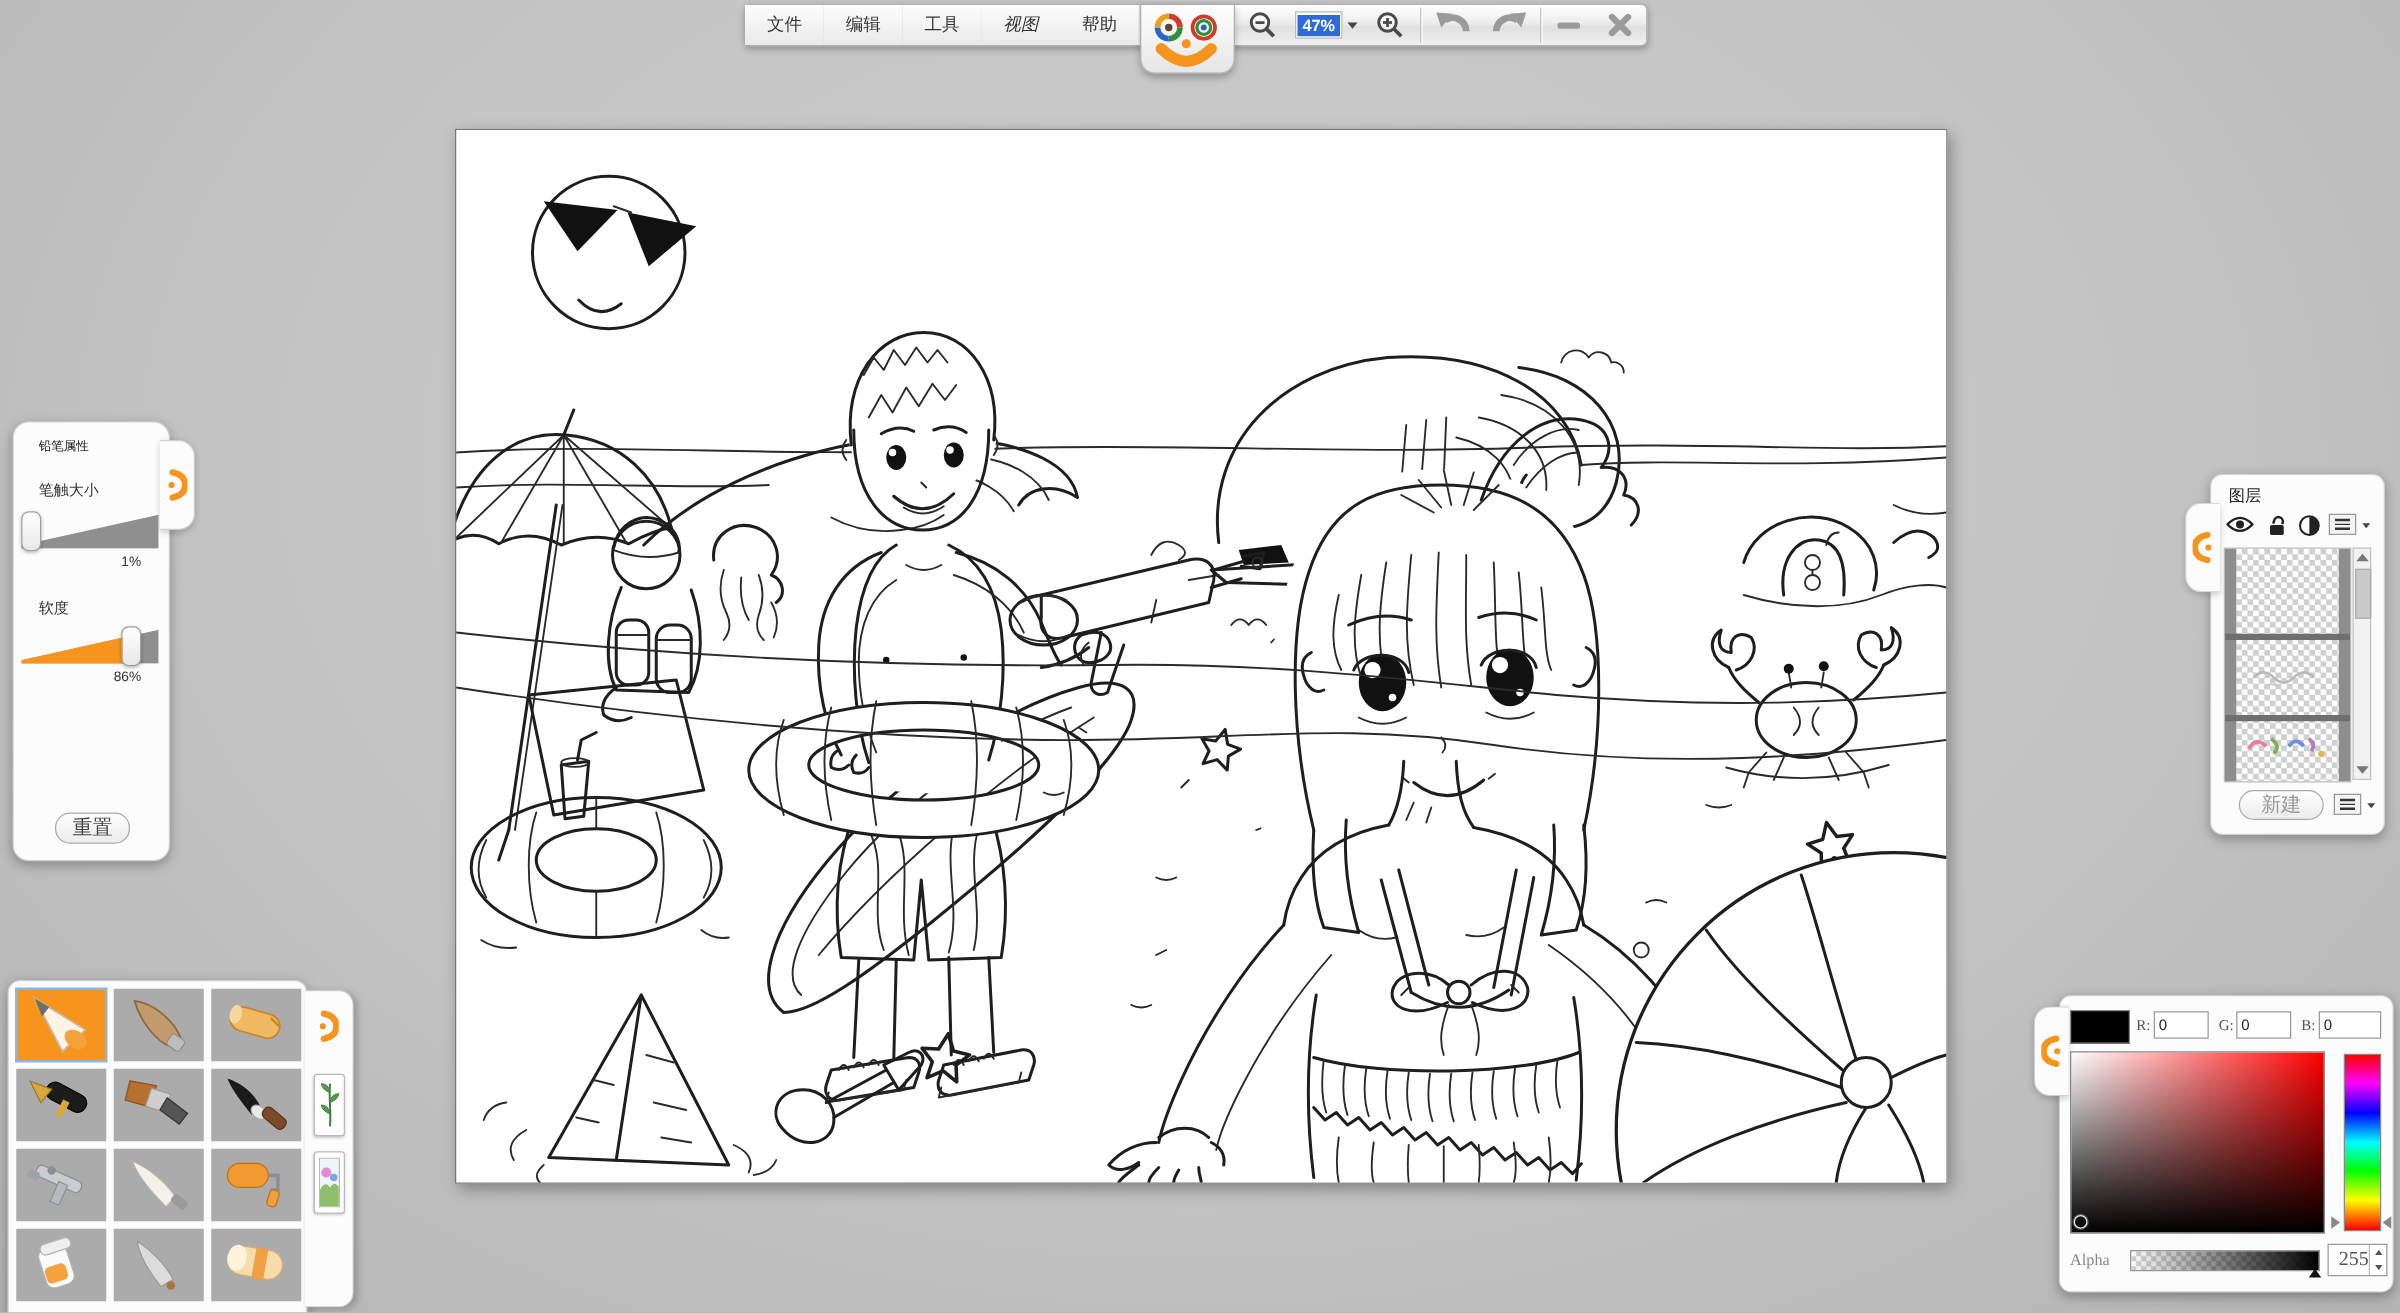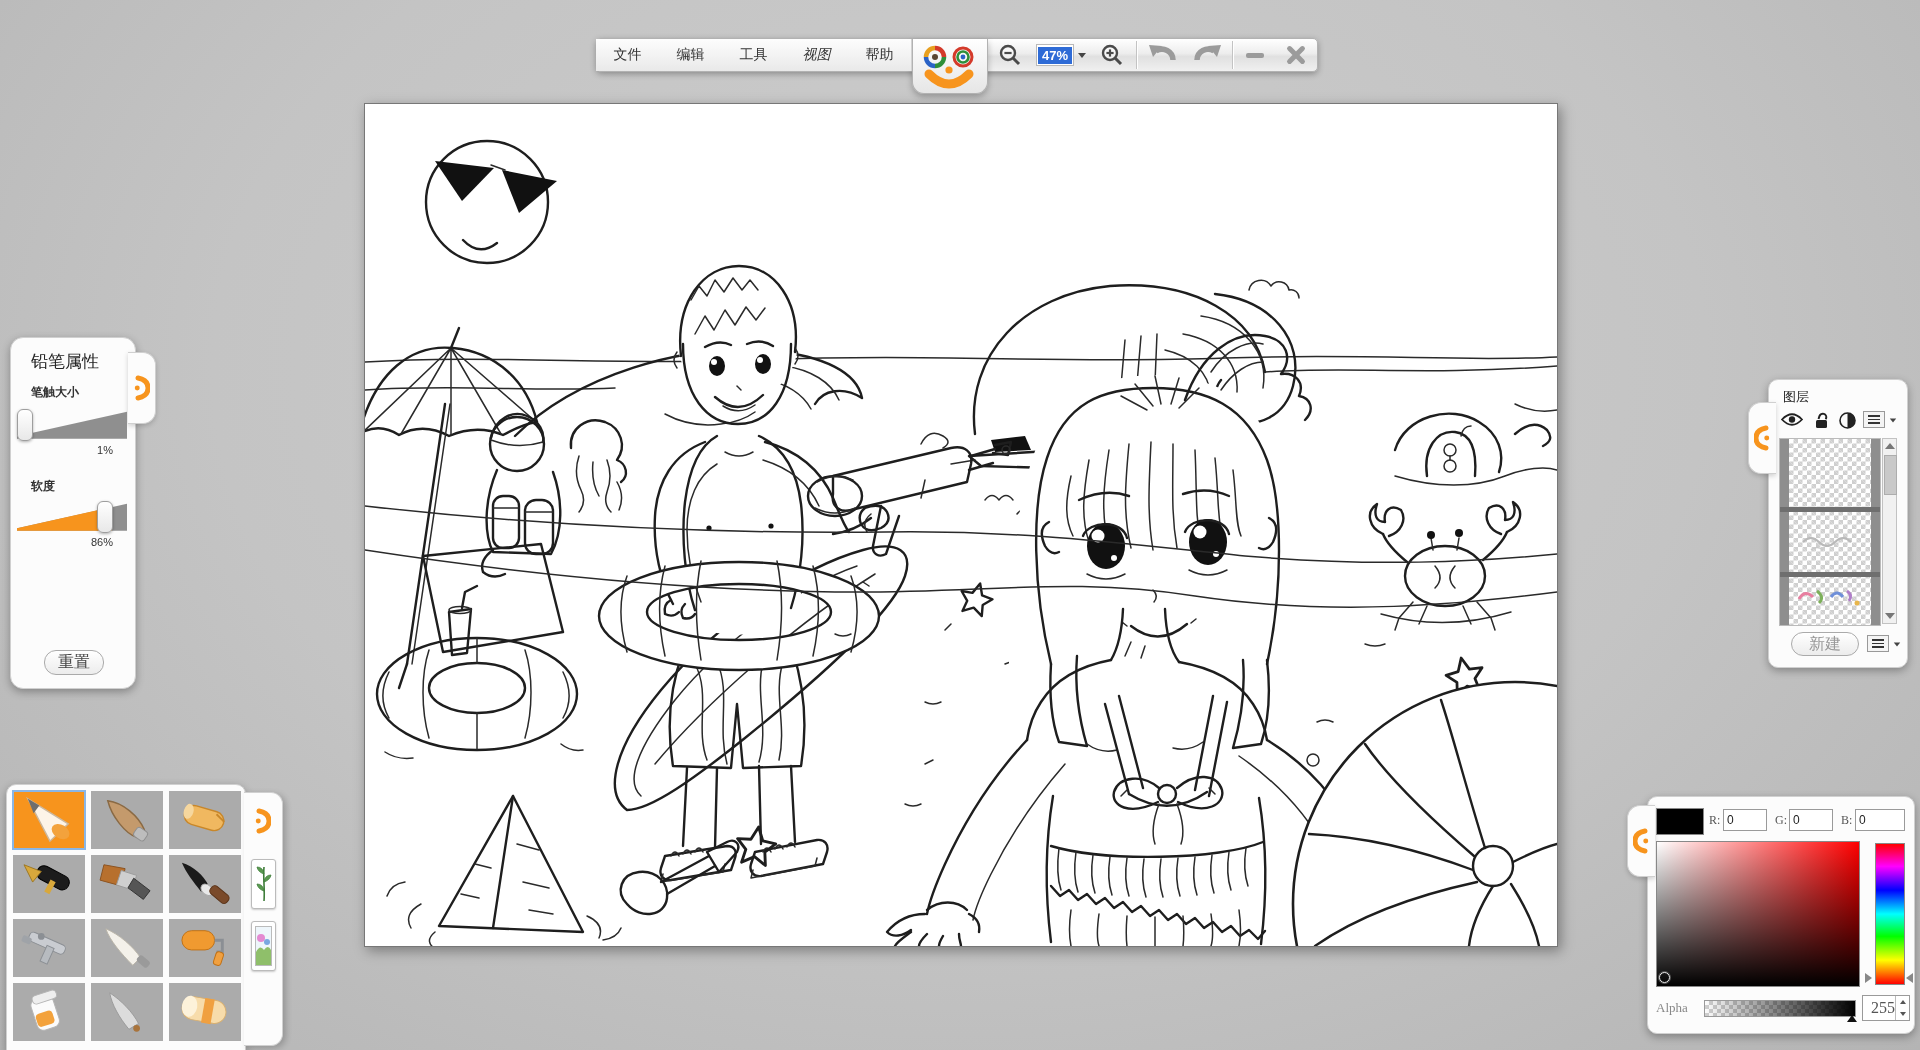--- a/index.html
+++ b/index.html
@@ -5,21 +5,21 @@
   html,body{margin:0;padding:0;background:#b9b9b9;font-family:"Liberation Sans","DejaVu Sans",sans-serif;}
   #screen{position:relative;width:1920px;height:1050px;overflow:hidden;
     background:radial-gradient(ellipse at 50% 35%, #cdcdcd 0%, #c4c4c4 55%, #b4b4b4 100%);}
   
   .panel{position:absolute;background:#fcfcfc;border:1px solid #d0d0d0;border-radius:13px;
     box-shadow:0 3px 9px rgba(0,0,0,.30);}
   .griptab{position:absolute;background:#fcfcfc;border:1px solid #d0d0d0;
     display:flex;align-items:center;justify-content:center;box-shadow:0 2px 5px rgba(0,0,0,.18);}
   .griptab svg{width:17px;height:28px;}
   
-  #toolbar{position:absolute;left:596px;top:3px;width:722px;height:34px;margin-top:35px;}
+  #toolbar{position:absolute;left:596px;top:3px;width:722px;height:34px;}
   #toolbar .bar{position:absolute;left:0;top:0;width:722px;height:34px;z-index:1;
     background:linear-gradient(#ffffff, #ededed 45%, #e0e0e0 55%, #f0f0f0);
     border:1px solid #b2b2b2;border-radius:5px;box-shadow:0 2px 6px rgba(0,0,0,.3);box-sizing:border-box;}
   #logo-tab{position:absolute;left:316px;top:1px;width:74px;height:54px;z-index:2;
     background:linear-gradient(#ffffff,#f0f0f0 60%,#e6e6e6);border:1px solid #b2b2b2;border-top:none;
     border-radius:0 0 12px 12px;box-shadow:0 3px 6px rgba(0,0,0,.25);}
   .tb-item{position:absolute;top:1px;height:32px;display:flex;align-items:center;justify-content:center;z-index:3;cursor:default;}
   .menu-label{font-size:14px;color:#333;}
   .menu-btn{width:63px;border-right:1px solid #d2d2d2;background:linear-gradient(#fdfdfd,#e9e9e9);}
   .menu-btn:first-child{border-radius:4px 0 0 4px;}
@@ -31,22 +31,22 @@
   
   #canvas{position:absolute;left:364px;top:103px;width:1192px;height:842px;background:#fff;
     border:1px solid #777;box-shadow:3px 4px 12px rgba(0,0,0,.35);}
   #canvas svg{display:block;}
   .ln{stroke:#1e1e1e;fill:none;stroke-width:2.4;stroke-linecap:round;stroke-linejoin:round;}
   .tn{stroke:#2a2a2a;fill:none;stroke-width:1.5;stroke-linecap:round;stroke-linejoin:round;}
   .fb{fill:#111;stroke:none;}
   .wf{fill:#fff;stroke:none;}
   
   #pencil-panel{left:10px;top:337px;width:124px;height:350px;}
-  #pencil-panel .title{font-size:17px;color:#222;position:absolute;left:20px;top:12px;}
-  #pencil-panel .lbl{font-size:12px;color:#333;position:absolute;font-weight:bold;}
+  #pencil-panel .title{font-size:10px;color:#222;position:absolute;left:20px;top:12px;}
+  #pencil-panel .lbl{font-size:12px;color:#333;position:absolute;}
   .wedgebox{position:absolute;left:6px;width:110px;height:32px;}
   .wedge{position:absolute;left:0;top:0;width:100%;height:100%;}
   .wedge.gray{background:#8f8f8f;clip-path:polygon(0 88%,100% 12%,100% 96%,0 96%);}
   .wedge.orange{background:#F7941D;clip-path:polygon(0 88%,86% 22%,86% 96%,0 96%);}
   .handle{position:absolute;top:1px;width:14px;height:30px;background:linear-gradient(#fff,#e8e8e8);
     border:1px solid #9e9e9e;border-radius:6px;box-shadow:0 1px 3px rgba(0,0,0,.3);}
   .pct{font-size:11px;color:#333;position:absolute;}
   .pillbtn{position:absolute;background:linear-gradient(#fff,#ececec);border:1px solid #aaa;border-radius:12px;
     font-size:16px;color:#444;display:flex;align-items:center;justify-content:center;}
   

